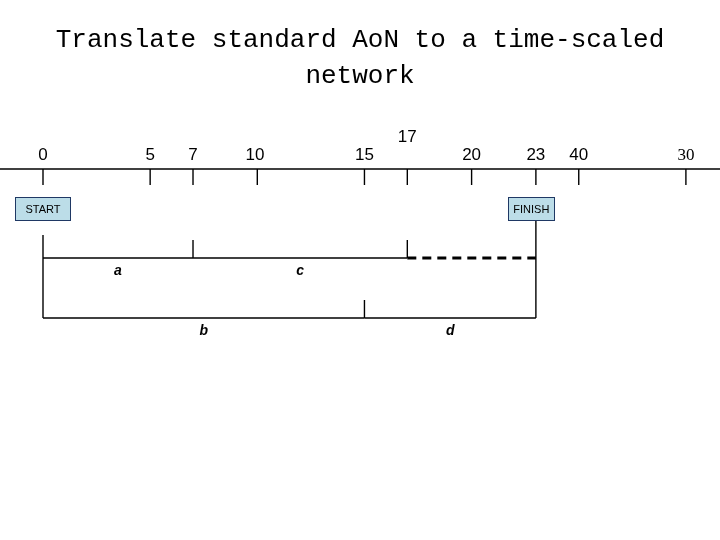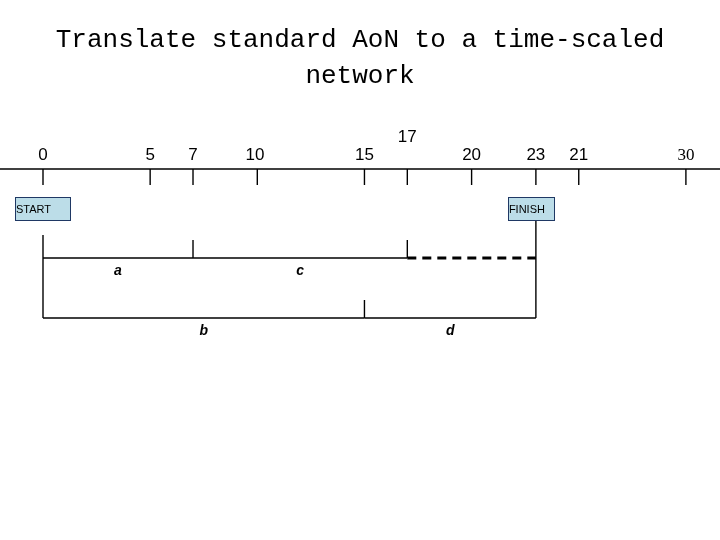--- a/index.html
+++ b/index.html
@@ -40,20 +40,21 @@
   }
   .node-box {
     position: absolute;
     background: #bcdde8;
     border: 1px solid #1f3864;
     box-sizing: border-box;
     font-size: 11px;
     color: #000000;
     display: flex;
     align-items: center;
+    justify-content: center;
     white-space: nowrap;
   }
   .tick-label {
     position: absolute;
     font-size: 17px;
     color: #000000;
     text-align: center;
     transform: translateX(-50%);
     white-space: nowrap;
   }
@@ -110,21 +111,21 @@
 
   <div id="tick-labels">
       <div class="tick-label" style="left: 43px; top: 145px;">0</div>
       <div class="tick-label" style="left: 150.15px; top: 145px;">5</div>
       <div class="tick-label" style="left: 193.01px; top: 145px;">7</div>
       <div class="tick-label" style="left: 255px; top: 145px;">10</div>
       <div class="tick-label" style="left: 364.45px; top: 145px;">15</div>
       <div class="tick-label" style="left: 407.31px; top: 127px;">17</div>
       <div class="tick-label" style="left: 471.6px; top: 145px;">20</div>
       <div class="tick-label" style="left: 535.89px; top: 145px;">23</div>
-      <div class="tick-label" style="left: 578.75px; top: 145px;">21</div>
+      <div class="tick-label" style="left: 578.75px; top: 145px;">40</div>
       <div class="tick-label" style="left: 685.9px; top: 145px; font-family: Liberation Serif, serif;">30</div>
     </div>
   <div id="activity-labels">
       <div class="act-label" style="left: 118.005px; top: 262px;">a</div>
       <div class="act-label" style="left: 300.16px; top: 262px;">c</div>
       <div class="act-label" style="left: 203.725px; top: 322px;">b</div>
       <div class="act-label" style="left: 450.17px; top: 322px;">d</div>
     </div>
   <div id="node-boxes">
       <div class="node-box" style="left: 15px; top: 197px; width: 56px; height: 24px; background: rgb(188, 221, 232); border-color: rgb(31, 56, 100);">

